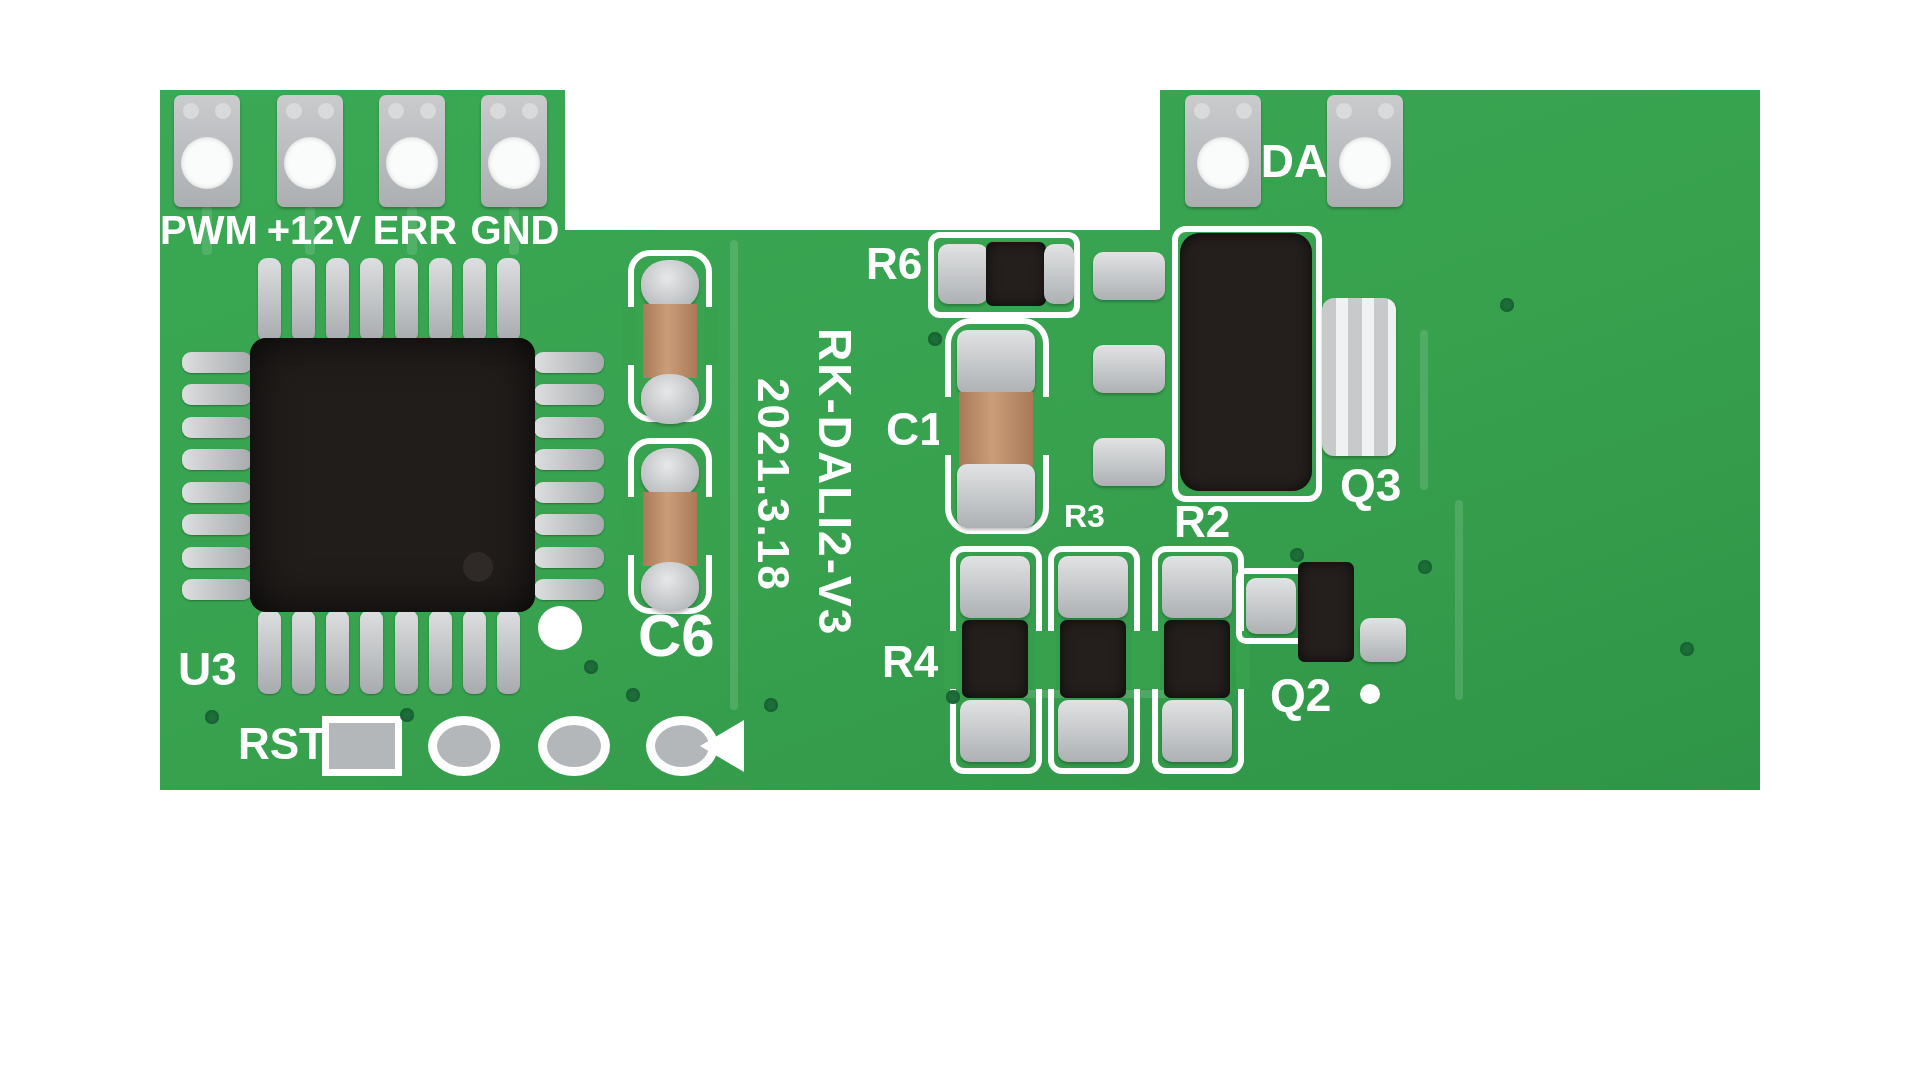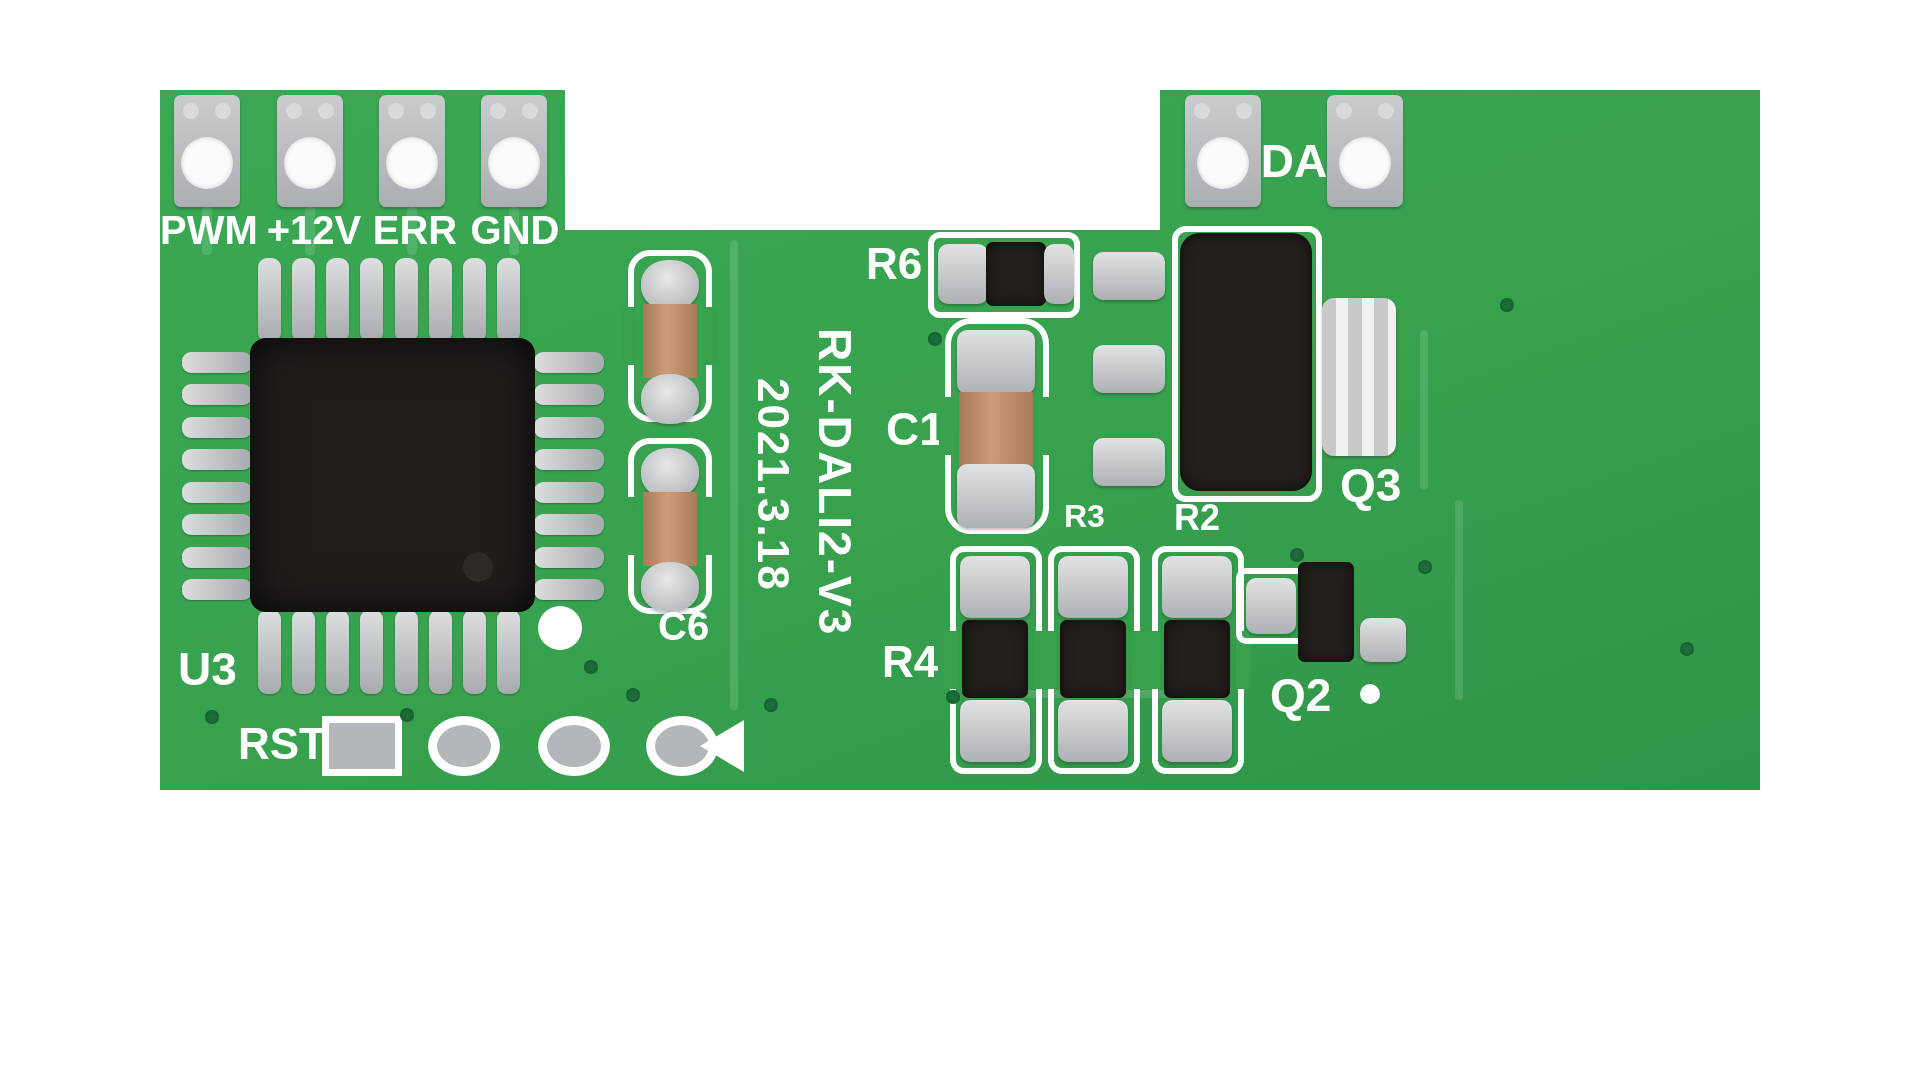--- a/index.html
+++ b/index.html
@@ -153,21 +153,21 @@
     <div class="comp-tan" style="left:483px;top:214px;width:54px;height:74px"></div>
     <div class="cap-end" style="left:481px;top:284px;width:58px;height:50px"></div>
 
     <div class="bracket" style="left:468px;top:348px;width:84px;height:176px">
       <div class="gap-l"></div>
       <div class="gap-r"></div>
     </div>
     <div class="cap-end" style="left:481px;top:358px;width:58px;height:50px"></div>
     <div class="comp-tan" style="left:483px;top:402px;width:54px;height:74px"></div>
     <div class="cap-end" style="left:481px;top:472px;width:58px;height:50px"></div>
-    <div class="label" style="left:498px;top:516px;font-size:40px">C6</div>
+    <div class="label" style="left:478px;top:516px;font-size:60px">C6</div>
 
     <div class="vtext" style="left:588px;top:288px;font-size:44px">2021.3.18</div>
     <div class="vtext" style="left:648px;top:238px;font-size:46px">RK-DALI2-V3</div>
 
     <div class="label" style="left:706px;top:152px;font-size:44px">R6</div>
     <div class="bracket" style="left:768px;top:142px;width:152px;height:86px;border-radius:12px"></div>
     <div class="comp-grey" style="left:778px;top:154px;width:50px;height:60px"></div>
     <div class="comp-black" style="left:826px;top:152px;width:60px;height:64px"></div>
     <div class="comp-grey" style="left:884px;top:154px;width:30px;height:60px"></div>
 
@@ -183,21 +183,21 @@
     <div class="comp-grey" style="left:933px;top:162px;width:72px;height:48px"></div>
     <div class="comp-grey" style="left:933px;top:255px;width:72px;height:48px"></div>
     <div class="comp-grey" style="left:933px;top:348px;width:72px;height:48px"></div>
     <div class="bracket" style="left:1012px;top:136px;width:150px;height:276px;border-radius:14px"></div>
     <div class="comp-black" style="left:1020px;top:143px;width:132px;height:258px;border-radius:20px"></div>
     <div class="diode" style="left:1162px;top:208px;width:74px;height:158px"></div>
     <div class="label" style="left:1180px;top:372px;font-size:46px">Q3</div>
 
     <div class="label" style="left:722px;top:550px;font-size:44px">R4</div>
     <div class="label" style="left:904px;top:410px;font-size:32px">R3</div>
-    <div class="label" style="left:1014px;top:410px;font-size:36px">R2</div>
+    <div class="label" style="left:1014px;top:410px;font-size:44px">R2</div>
 
     <div class="bracket" style="left:790px;top:456px;width:92px;height:228px;border-radius:14px">
       <div class="gap-l"></div>
       <div class="gap-r"></div>
     </div>
     <div class="comp-grey" style="left:800px;top:466px;width:70px;height:62px"></div>
     <div class="comp-black" style="left:802px;top:530px;width:66px;height:78px"></div>
     <div class="comp-grey" style="left:800px;top:610px;width:70px;height:62px"></div>
 
     <div class="bracket" style="left:888px;top:456px;width:92px;height:228px;border-radius:14px">

